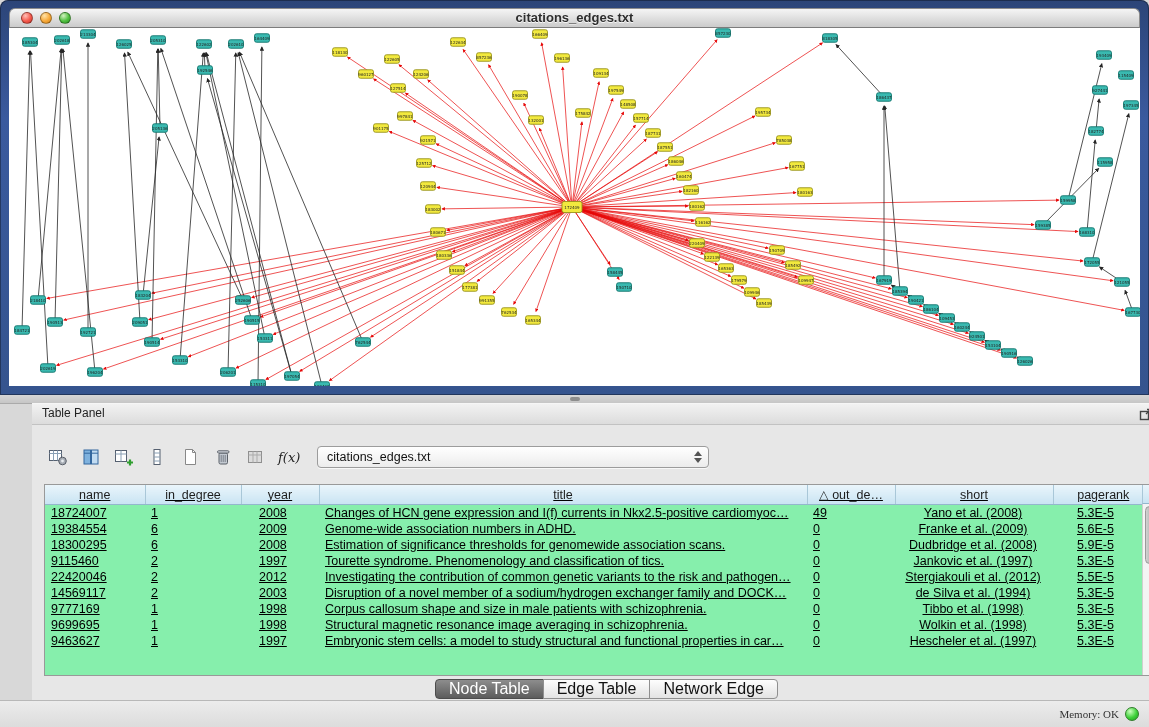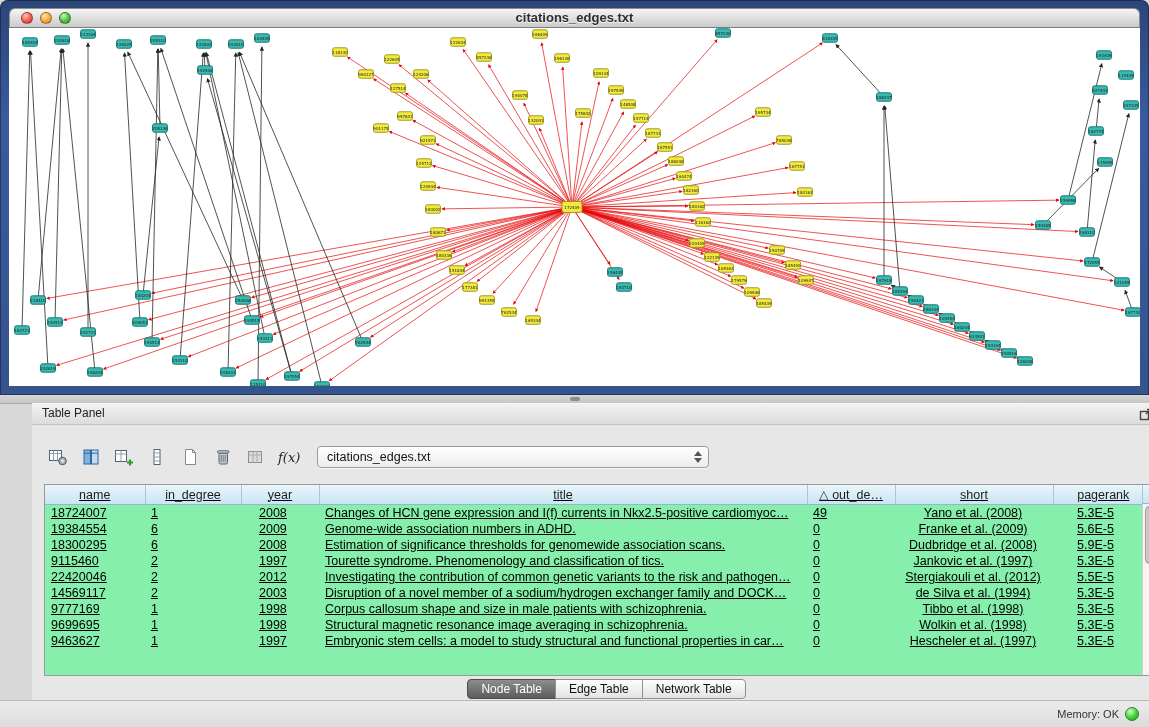--- a/index.html
+++ b/index.html
@@ -95,33 +95,33 @@
   tbody td.c5{text-align:center;padding-left:2px;}
   tbody td.c6{padding-left:24px;}
   .corner{position:absolute;top:0;right:0;width:14px;height:19px;
     background:linear-gradient(#eaf5fb,#c9e4f3);border-left:1px solid #a9c7d8;border-bottom:1px solid #93b7cc;box-sizing:border-box;}
   .vscroll{position:absolute;top:19px;right:0;bottom:0;width:14px;background:#f4f4f4;border-left:1px solid #cfcfcf;box-sizing:border-box;}
   .vthumb{position:absolute;left:2px;right:2px;top:2px;height:58px;border-radius:6px;
     background:linear-gradient(90deg,#d2d2d2,#a6a6a6);border:1px solid #9a9a9a;box-sizing:border-box;}
   
   .tabs{position:absolute;top:275px;left:0;right:0;display:flex;justify-content:center;}
   .tab{
-    height:18px;line-height:18px;padding:0 13px;font-size:12px;color:#111;
+    height:18px;line-height:18px;padding:0 13px;font-size:16px;color:#111;
     background:linear-gradient(#fdfdfd,#e3e3e3);border:1px solid #8f8f8f;margin-left:-1px;
   }
   .tab:first-child{border-radius:4px 0 0 4px;margin-left:0;}
   .tab:last-child{border-radius:0 4px 4px 0;}
   .tab.active{background:linear-gradient(#8d8d8d,#5c5c5c);color:#fff;border-color:#4c4c4c;}
   
   .status-bar{
     position:absolute;top:700px;left:0;width:1149px;height:27px;
     background:linear-gradient(#ececec,#dcdcdc);border-top:1px solid #b8b8b8;box-sizing:border-box;
     display:flex;align-items:center;justify-content:flex-end;padding-right:10px;
   }
-  .mem-label{font-size:11px;color:#333;margin-right:6px;}
+  .mem-label{font-size:11px;color:#333;margin-right:6px;font-family:Liberation Serif, serif;}
   .mem-orb{width:14px;height:14px;border-radius:50%;border:1px solid #2e7d28;box-sizing:border-box;
     background:radial-gradient(circle at 35% 28%,#ccffbe,#3ed13a 55%,#1f9a1d);}
 </style>
 </head>
 <body>
 
 <div class="window">
   <div class="titlebar">
     <div class="traffic-lights">
       <span class="tl red"></span>
@@ -888,20 +888,20 @@
     </table>
     <div class="corner"></div>
     <div class="vscroll">
       <div class="vthumb"></div>
     </div>
   </div>
 
   <div class="tabs">
       <div class="tab active">Node Table</div>
       <div class="tab">Edge Table</div>
-      <div class="tab">Network Table</div>
+      <div class="tab">Network Edge</div>
     </div>
 </div>
 
 <div class="status-bar">
   <span class="mem-label">Memory: OK</span>
   <span class="mem-orb"></span>
 </div>
 
 </body></html>

